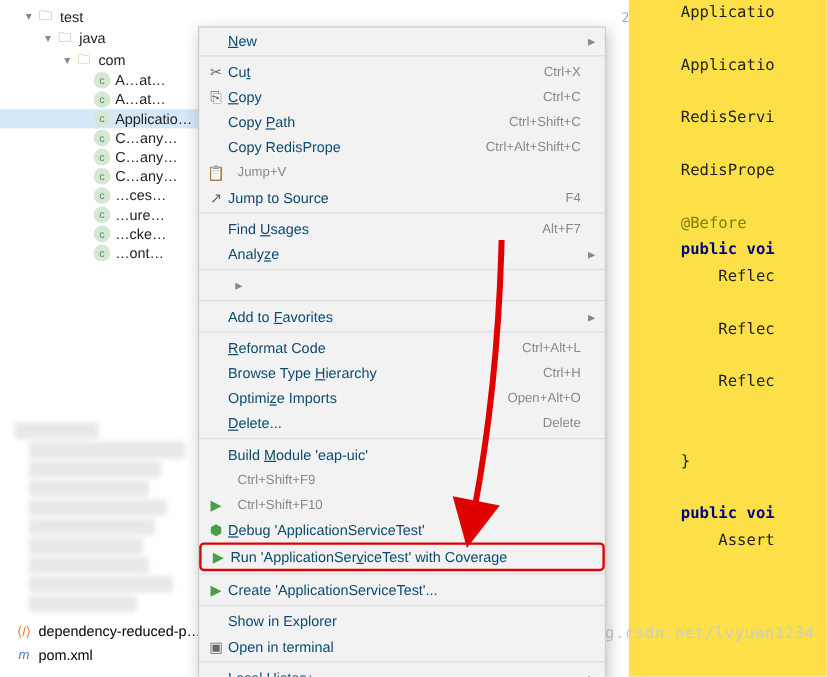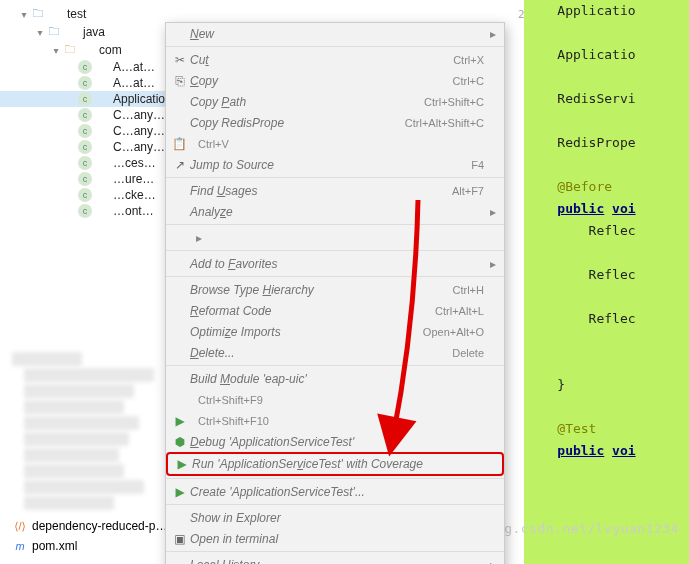--- a/index.html
+++ b/index.html
@@ -6,44 +6,44 @@
     body { font-family: "Segoe UI", Arial, sans-serif; font-size: 12px; background: #fff; width: 689px; height: 564px; overflow: hidden; position: relative; }
     
     .tree-panel { position: absolute; left: 0; top: 0; width: 210px; background: #fff; padding-top: 5px; }
     .tree-item { display: flex; align-items: center; padding: 1px 0; white-space: nowrap; }
     .tree-arrow { width: 12px; text-align: center; color: #888; font-size: 10px; }
     .tree-icon { width: 16px; height: 16px; margin-right: 4px; display: inline-flex; align-items: center; justify-content: center; font-size: 11px; }
     .folder-icon { color: #5a8fc9; }
     .folder-icon.brown { color: #c9a05a; }
     .java-icon { background: #d4e8d4; border-radius: 50%; width: 14px; height: 14px; color: #5a8a5a; font-size: 9px; line-height: 14px; text-align: center; }
     .tree-item.selected { background: #d5e8f8; }
-    .tree-label { color: #222; margin-left: 17px; }
+    .tree-label { color: #222; }
     .indent-0 { padding-left: 18px; }
     .indent-1 { padding-left: 34px; }
     .indent-2 { padding-left: 50px; }
     .indent-3 { padding-left: 66px; }
     .blur-box { background: #e8e8e8; filter: blur(2px); height: 14px; border-radius: 2px; }
     .file-icon-dep { color: #e87a3a; }
     .file-icon-pom { color: #3a7ae8; font-style: italic; }
     .bottom-files { position: absolute; left: 12px; bottom: 8px; }
     .btm-file { display: flex; align-items: center; padding: 2px 0; }
     
     .context-menu { position: absolute; left: 165px; top: 22px; width: 340px; background: #f2f2f2; border: 1px solid #ccc; box-shadow: 2px 4px 12px rgba(0,0,0,0.25); z-index: 10; }
     .menu-item { display: flex; align-items: center; padding: 3px 8px 3px 4px; cursor: default; min-height: 21px; }
     .menu-icon-col { width: 20px; text-align: center; color: #666; font-size: 12px; }
-    .menu-label { flex: 1; color: #737373; font-style: italic; }
+    .menu-label { flex: 1; color: #0c4a6e; }
     .menu-label u { text-decoration: underline; }
     .menu-shortcut { color: #888; font-size: 11px; margin-left: 8px; }
     .menu-arrow { color: #888; width: 12px; text-align: right; }
     .menu-sep { height: 1px; background: #ddd; margin: 2px 0; }
     .highlight-box { border: 2px solid #e00000; border-radius: 4px; }
     
-    .editor-panel { position: absolute; right: 0; top: 0; width: 165px; height: 564px; background: #bef264; padding-left: 2px; font-family: Consolas, monospace; font-size: 13px; line-height: 22px; overflow: hidden; }
+    .editor-panel { position: absolute; right: 0; top: 0; width: 165px; height: 564px; background: #fde047; padding-left: 12px; font-family: Consolas, monospace; font-size: 13px; line-height: 22px; overflow: hidden; }
     .code-line { white-space: pre; color: #222; }
-    .code-keyword { color: #000080; font-weight: bold; text-decoration: underline; }
+    .code-keyword { color: #000080; font-weight: bold; }
     .code-annotation { color: #808000; }
     .line-num { position: absolute; left: 515px; top: 8px; color: #aaa; font-family: Consolas, monospace; font-size: 11px; background: #fff; padding: 0 3px; }
     .gutter { position: absolute; left: 535px; top: 0; width: 10px; height: 564px; background: #f0f0f0; border-left: 1px solid #ddd; border-right: 1px solid #e4f5e4; }
     
     .red-arrow { position: absolute; left: 333px; top: 195px; z-index: 20; pointer-events: none; }
     .watermark { position: absolute; right: 10px; bottom: 28px; color: #ccc; font-size: 13px; font-family: Consolas, monospace; z-index: 5; letter-spacing: 0.5px; }
   </style>
 </head>
 <body>
 
@@ -165,21 +165,21 @@
         <span class="menu-arrow"></span>
       </div>
       <div class="menu-item">
         <span class="menu-icon-col"></span>
         <span class="menu-label">Copy RedisPrope</span>
         <span class="menu-shortcut">Ctrl+Alt+Shift+C</span>
         <span class="menu-arrow"></span>
       </div>
       <div class="menu-item">
         <span class="menu-icon-col">📋</span>
-        <span class="menu-shortcut">Ctrl+V</span>
+        <span class="menu-shortcut">Jump+V</span>
         <span class="menu-arrow"></span>
       </div>
       <div class="menu-item">
         <span class="menu-icon-col">↗</span>
         <span class="menu-label">Jump to Source</span>
         <span class="menu-shortcut">F4</span>
         <span class="menu-arrow"></span>
       </div>
       <div class="menu-sep"></div>
       <div class="menu-item">
@@ -200,28 +200,28 @@
       </div>
       <div class="menu-sep"></div>
       <div class="menu-item">
         <span class="menu-icon-col"></span>
         <span class="menu-label">Add to <u>F</u>avorites</span>
         <span class="menu-arrow">▸</span>
       </div>
       <div class="menu-sep"></div>
       <div class="menu-item">
         <span class="menu-icon-col"></span>
+        <span class="menu-label"><u>R</u>eformat Code</span>
+        <span class="menu-shortcut">Ctrl+Alt+L</span>
+        <span class="menu-arrow"></span>
+      </div>
+      <div class="menu-item">
+        <span class="menu-icon-col"></span>
         <span class="menu-label">Browse Type <u>H</u>ierarchy</span>
         <span class="menu-shortcut">Ctrl+H</span>
-        <span class="menu-arrow"></span>
-      </div>
-      <div class="menu-item">
-        <span class="menu-icon-col"></span>
-        <span class="menu-label"><u>R</u>eformat Code</span>
-        <span class="menu-shortcut">Ctrl+Alt+L</span>
         <span class="menu-arrow"></span>
       </div>
       <div class="menu-item">
         <span class="menu-icon-col"></span>
         <span class="menu-label">Optimi<u>z</u>e Imports</span>
         <span class="menu-shortcut">Open+Alt+O</span>
         <span class="menu-arrow"></span>
       </div>
       <div class="menu-item">
         <span class="menu-icon-col"></span>
@@ -298,22 +298,22 @@
       <div class="code-line">    <span class="code-keyword">public</span> <span class="code-keyword">voi</span></div>
       <div class="code-line">        Reflec</div>
       <div class="code-line">&nbsp;</div>
       <div class="code-line">        Reflec</div>
       <div class="code-line">&nbsp;</div>
       <div class="code-line">        Reflec</div>
       <div class="code-line">&nbsp;</div>
       <div class="code-line">&nbsp;</div>
       <div class="code-line">    }</div>
       <div class="code-line">&nbsp;</div>
-      <div class="code-line">    <span class="code-annotation">@Test</span></div>
       <div class="code-line">    <span class="code-keyword">public</span> <span class="code-keyword">voi</span></div>
+      <div class="code-line">        Assert</div>
     </div>
 </div>
 
 <div class="watermark">https://blog.csdn.net/lvyuan1234</div>
 
 <svg class="red-arrow" width="90" height="275">
   <defs>
     <marker id="ah" markerWidth="12" markerHeight="12" refX="6" refY="6" orient="auto">
       <path d="M2,2 L10,6 L2,10 Z" fill="#e00000"></path>
     </marker>

